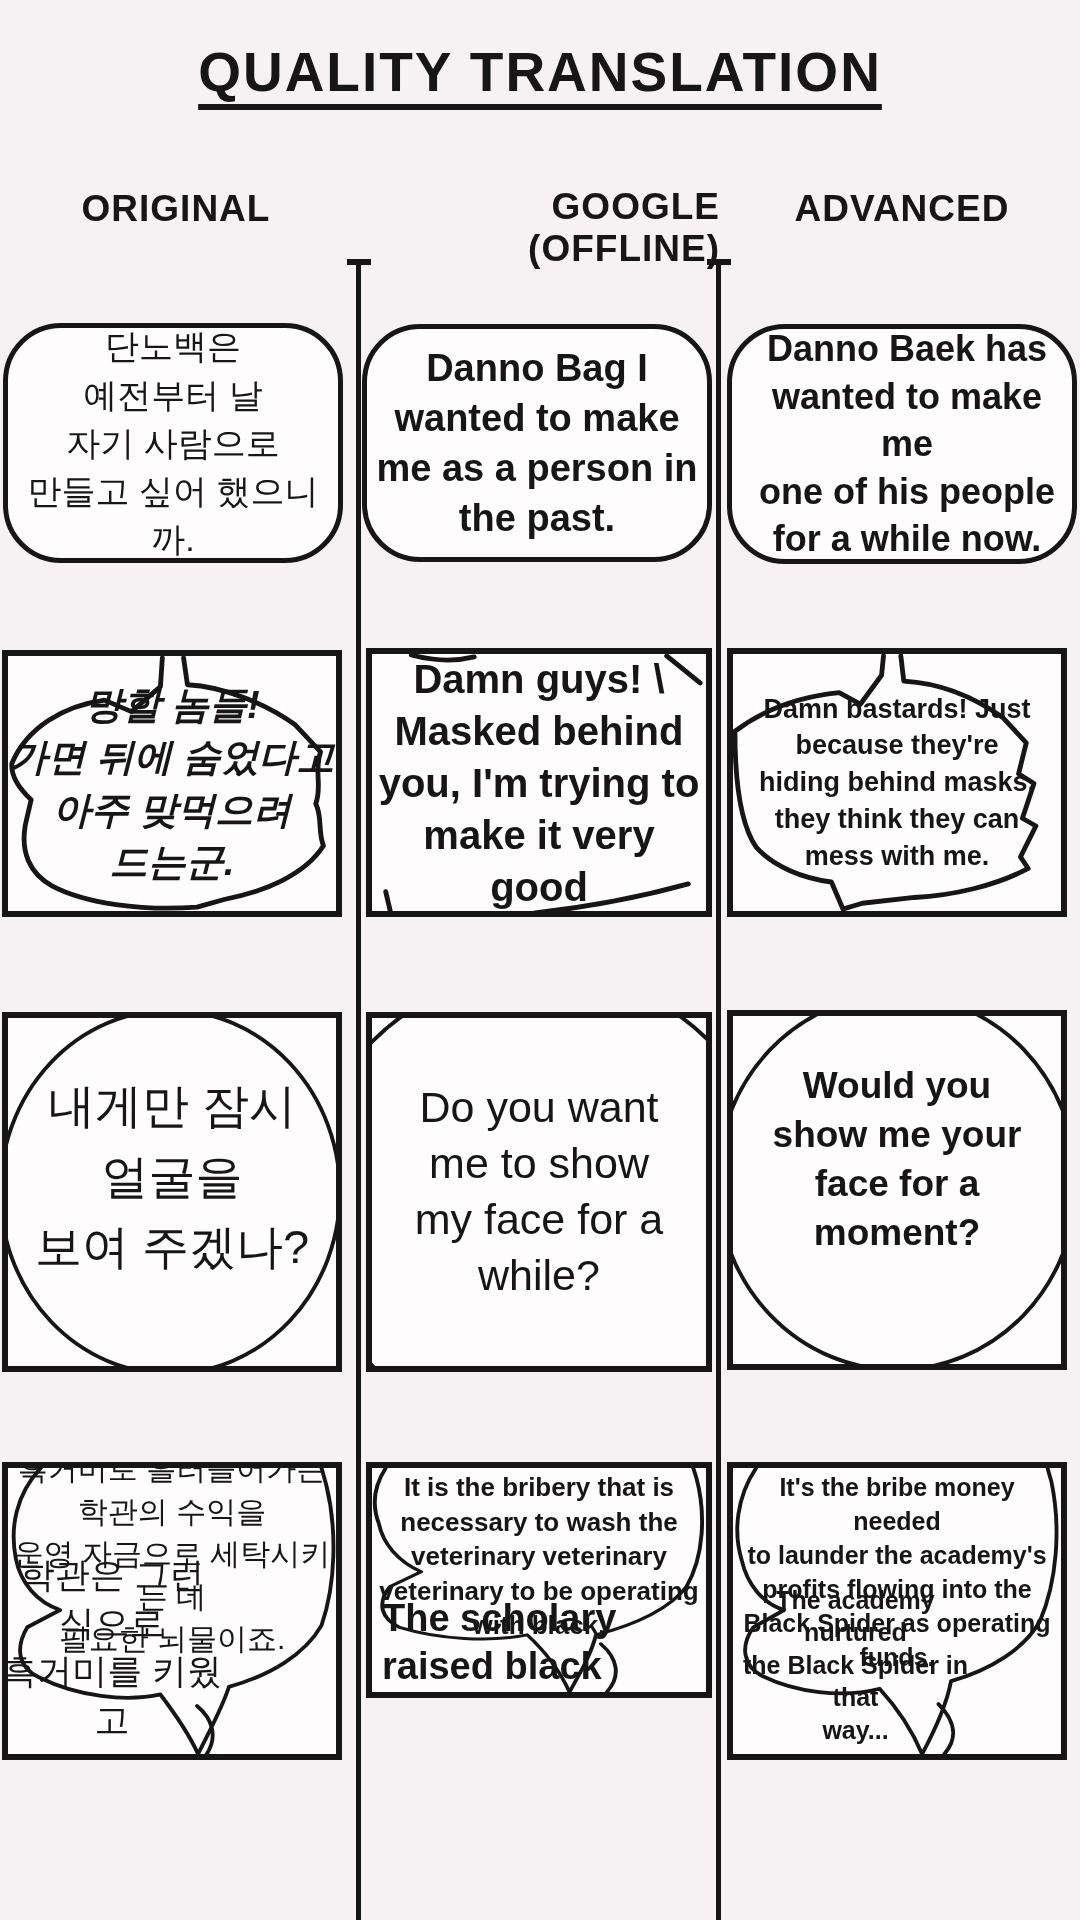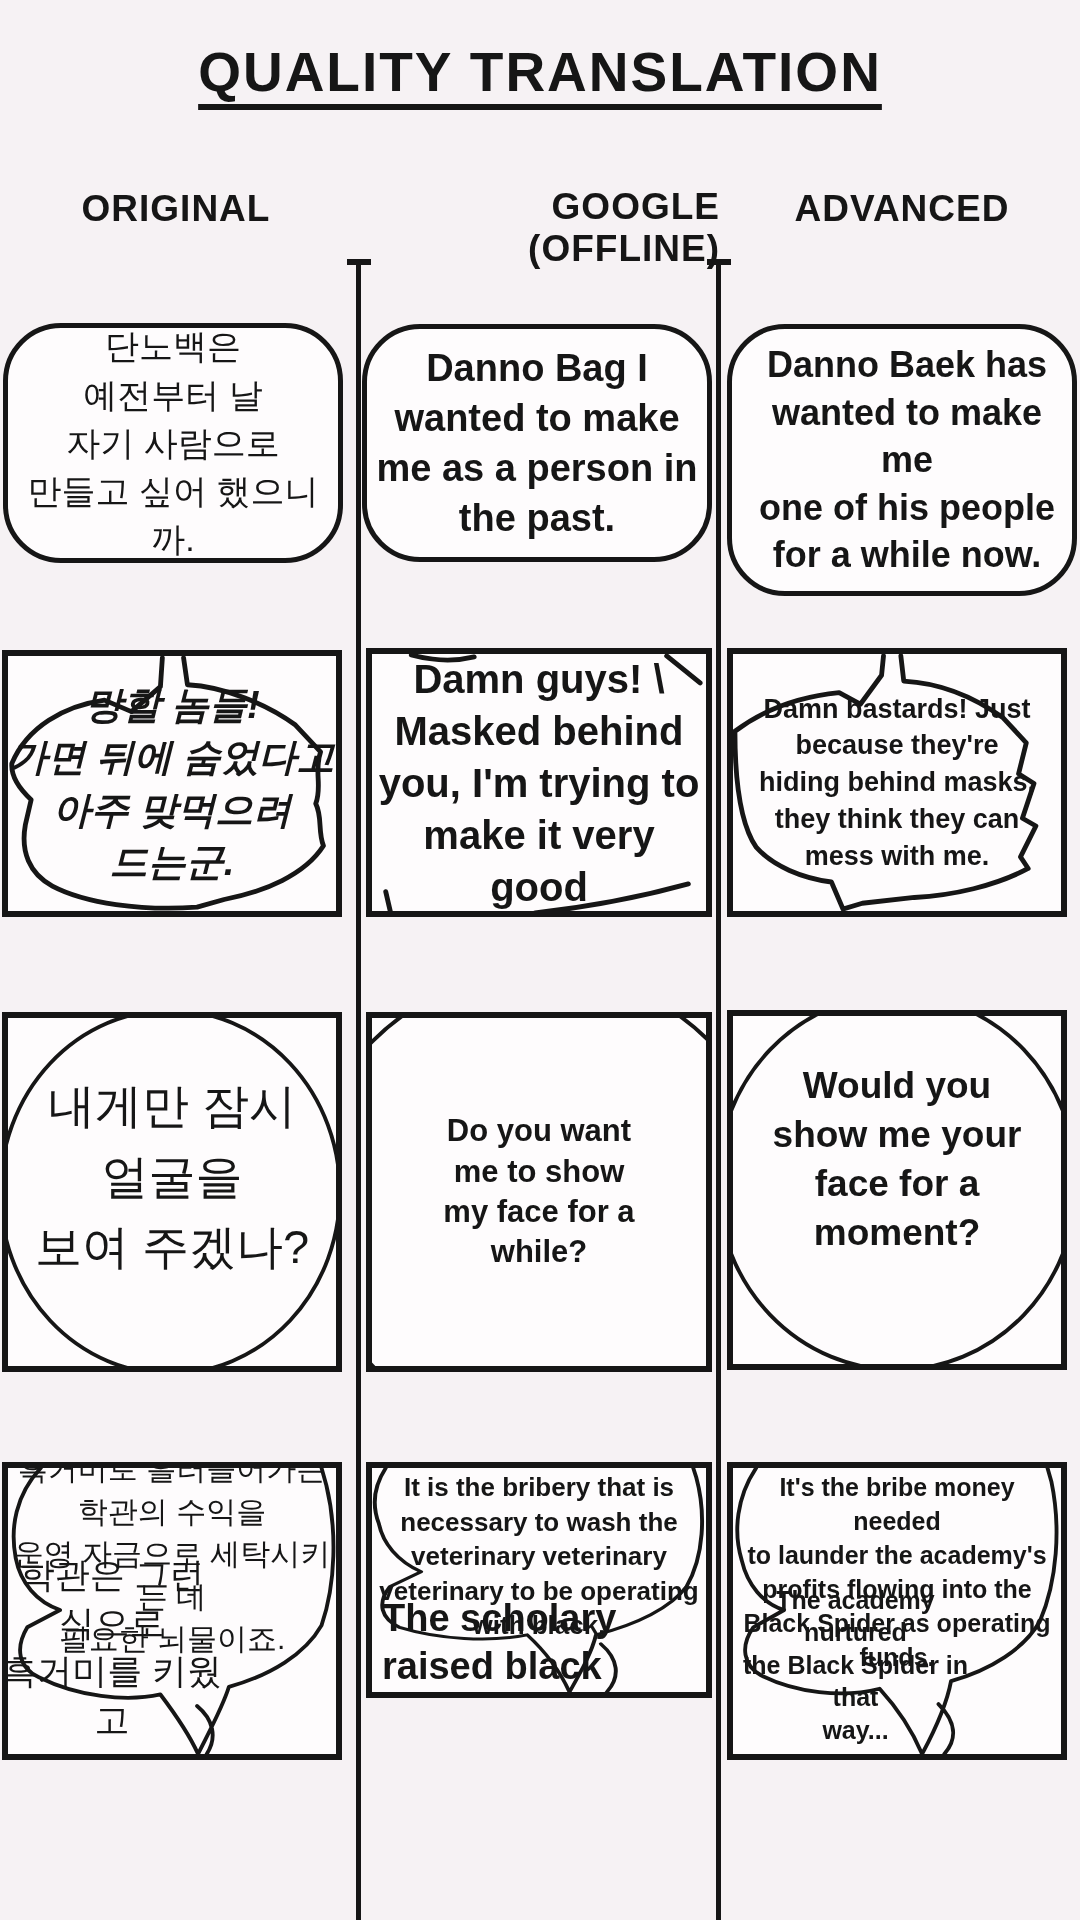--- a/index.html
+++ b/index.html
@@ -37,21 +37,21 @@
     display:flex;align-items:center;justify-content:center;text-align:center;}
   .stroke{fill:none;stroke:#161616;stroke-linecap:round;stroke-linejoin:round;}
   
   .kr-r1{font-size:34px;line-height:1.42;font-weight:500;}
   .en-r1g{font-size:38px;line-height:1.32;font-weight:bold;}
   .en-r1a{font-size:36px;line-height:1.32;font-weight:bold;}
   .kr-r2{font-size:38px;line-height:1.38;font-weight:bold;font-style:italic;}
   .en-r2g{font-size:40px;line-height:1.3;font-weight:bold;}
   .en-r2a{font-size:27px;line-height:1.36;font-weight:bold;}
   .kr-r3{font-size:47px;line-height:1.5;font-weight:500;}
-  .en-r3g{font-size:31px;line-height:1.3;font-weight:bold;}
+  .en-r3g{font-size:43px;line-height:1.3;font-weight:normal;}
   .en-r3a{font-size:37px;line-height:1.32;font-weight:bold;}
   .r4-top-kr{position:absolute;left:0;right:0;top:-20px;text-align:center;
     font-size:30px;line-height:1.42;font-weight:500;}
   .r4-sub-kr{position:absolute;left:-10px;bottom:10px;width:228px;text-align:center;
     font-size:35px;line-height:1.38;font-weight:500;}
   .r4-top-en-g{position:absolute;left:0;right:0;top:2px;text-align:center;
     font-size:26px;line-height:1.33;font-weight:bold;}
   .r4-sub-en-g{position:absolute;left:10px;bottom:2px;text-align:left;
     font-size:38px;line-height:1.25;font-weight:bold;}
   .r4-top-en-a{position:absolute;left:0;right:0;top:2px;text-align:center;
@@ -78,21 +78,21 @@
 예전부터 날
 자기 사람으로
 만들고 싶어 했으니까.</div>
 </div>
 <div class="abs bubble-round" style="left:362px;top:324px;width:350px;height:238px;">
   <div class="txt en-r1g">Danno Bag I
 wanted to make
 me as a person in
 the past.</div>
 </div>
-<div class="abs bubble-round" style="left:727px;top:324px;width:350px;height:272px;padding-left:10px;">
+<div class="abs bubble-round" style="left:727px;top:324px;width:350px;height:240px;padding-left:10px;">
   <div class="txt en-r1a">Danno Baek has
 wanted to make me
 one of his people
 for a while now.</div>
 </div>
 
 <div class="abs panel" style="left:2px;top:650px;width:340px;height:267px;">
   <svg viewBox="0 0 340 266" preserveAspectRatio="none">
     <path class="stroke" stroke-width="5" d="M 4 112 C 20 74 58 52 100 46 L 128 58 L 158 32 L 160 2 M 182 2 L 186 30 C 224 32 268 50 298 72 L 324 100 C 317 120 326 136 319 154 C 326 168 321 182 327 198 C 308 228 266 246 224 254 L 196 262 C 138 266 80 258 46 240 C 22 227 13 204 18 176 L 24 150 C 9 136 3 124 4 112"></path>
   </svg>

